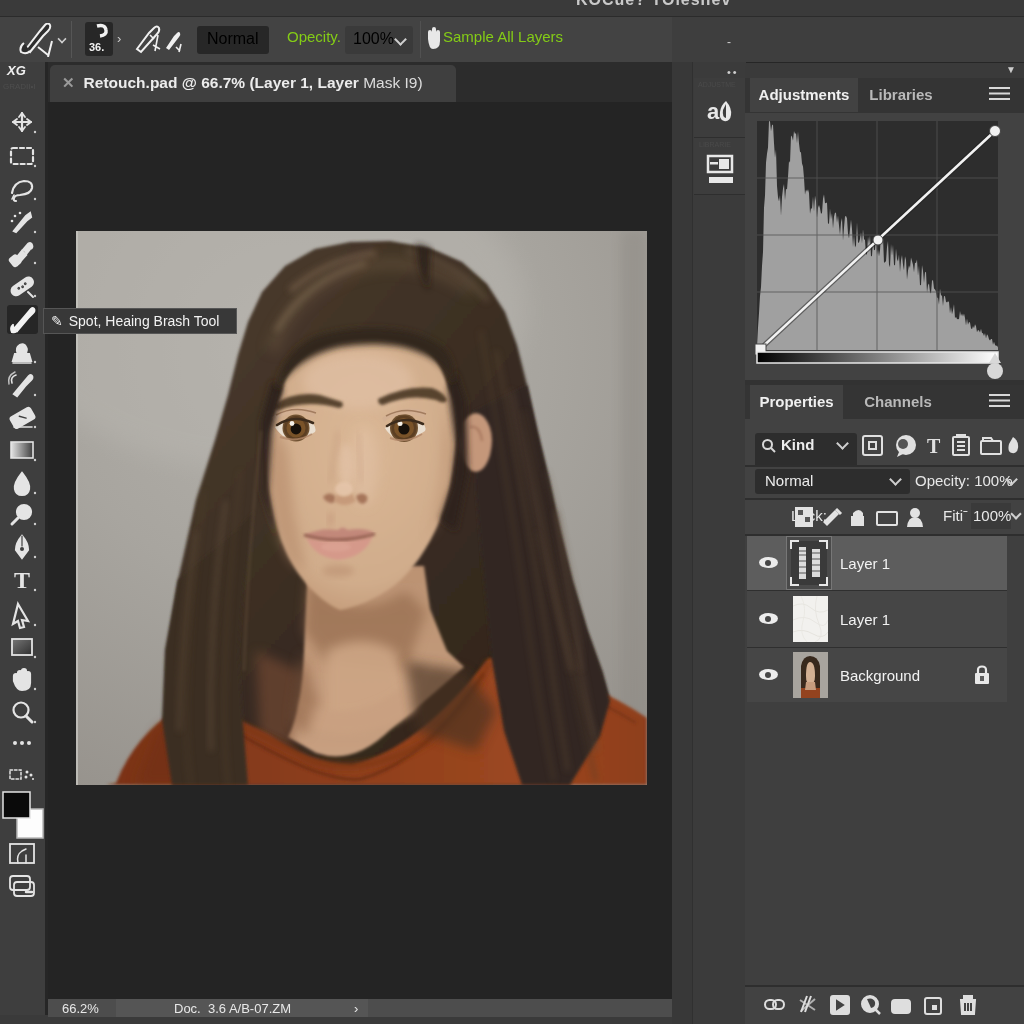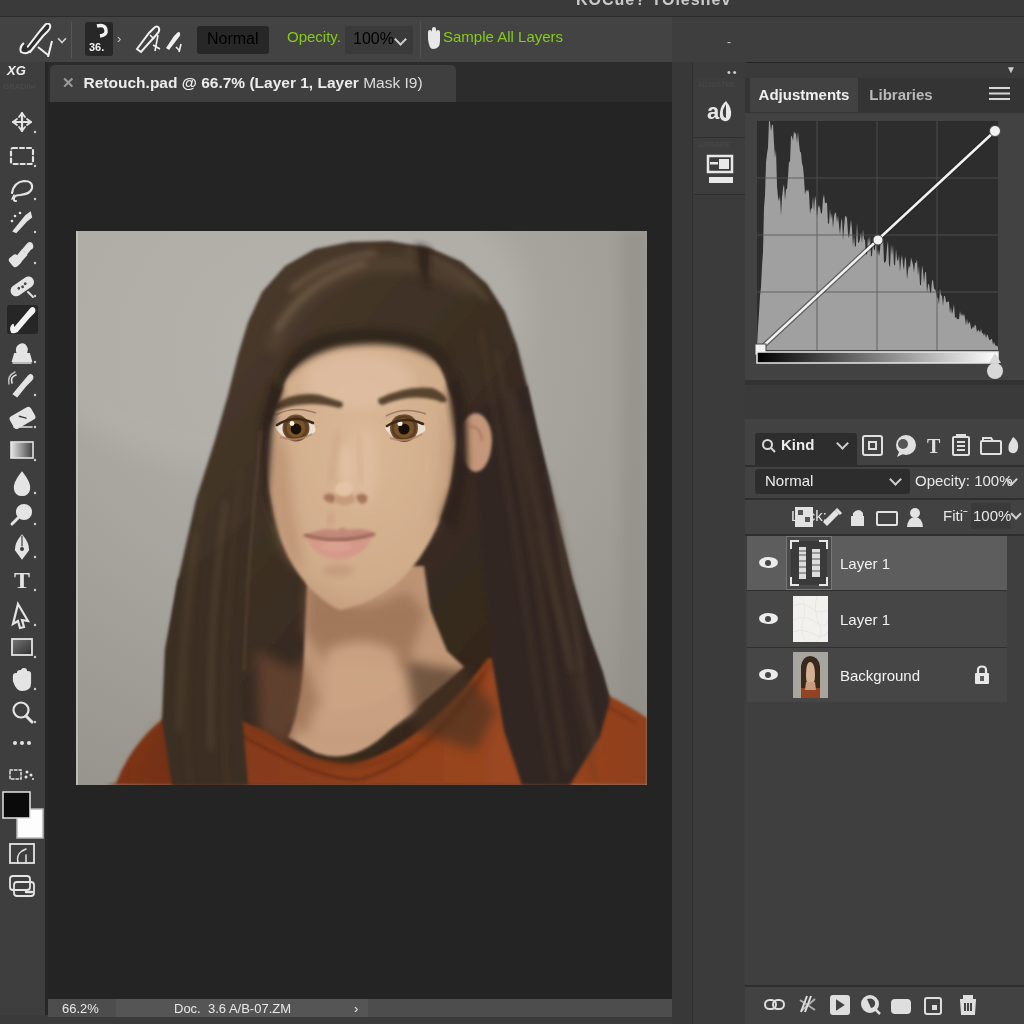--- a/index.html
+++ b/index.html
@@ -141,20 +141,25 @@
         <path d="M244,250 L256,250 L250,240 Z" fill="#d8d8d8"></path>
         <defs>
             <linearGradient id="gbw" x1="0" y1="0" x2="1" y2="0">
               <stop offset="0%" stop-color="#000"></stop>
               <stop offset="100%" stop-color="#fff"></stop>
             </linearGradient>
           </defs>
       </svg>
     </div>
     <div class="sep" style="top:314px;height:5px;background:#323232;"></div>
+    <div class="ptabhdr" style="top:319px;height:34px;">
+      <div class="ptab" style="left:5px;width:93px;">Properties</div>
+      <div class="ptab2" style="left:103px;width:100px;">Channels</div>
+      <div class="hamb" style="right:14px;top:9px;"></div>
+    </div>
     <div style="position:absolute;left:0;top:353px;width:279px;height:282px;background:#424242;"></div>
     <div class="row" style="top:353px;height:46px;">
       <div class="ddbox" style="left:10px;top:14px;width:102px;height:43px;">
         <svg style="position:absolute;left:6px;top:5px;" width="16" height="16" viewBox="0 0 16 16">
             <circle cx="6.5" cy="6.5" r="4.5" fill="none" stroke="#d8d8d8" stroke-width="2"></circle>
             <line x1="10" y1="10" x2="14" y2="14" stroke="#d8d8d8" stroke-width="2"></line>
           </svg>
         <span style="position:absolute;left:26px;top:3px;font-weight:bold;">Kind</span>
         <span class="chev" style="position:absolute;right:10px;top:6px;width:7px;height:7px;"></span>
       </div>
@@ -619,20 +624,21 @@
     <path fill="none" stroke="#51402c" stroke-width="3" opacity="0.5" filter="url(#b2)" d="M128,260 Q112,380 110,480 Q110,520 115,554"></path>
     <path fill="none" stroke="#5a4731" stroke-width="2.5" opacity="0.5" filter="url(#b2)" d="M165,240 Q150,360 148,470 Q148,520 152,554"></path>
     <path fill="none" stroke="#6a5540" stroke-width="2" opacity="0.5" filter="url(#b1)" d="M185,200 Q172,320 168,440"></path>
 
     <path fill="none" stroke="#5a4735" opacity="0.5" stroke-width="2.5" filter="url(#b2)" d="M470,240 Q486,300 498,360 Q505,400 505,440"></path>
     <path fill="none" stroke="#5a4735" stroke-width="2" opacity="0.45" filter="url(#b2)" d="M460,300 Q478,370 496,430 Q506,470 520,505"></path>
 
     <rect x="0" y="0" width="2" height="554" fill="#c6c4bf" opacity="0.8"></rect>
   </svg>
   </div>
+  <div class="abs" id="tooltip"><span style="padding:0 6px 0 7px;">✎</span>Spot, Heaing Brash Tool</div>
   <div class="abs" id="statusbar">
     <span style="position:absolute;left:14px;top:2px;">66.2%</span>
     <div class="docbox">
         <span style="position:absolute;left:58px;top:2px;">Doc.&nbsp; 3.6 A/B-07.ZM</span>
         <span style="position:absolute;left:238px;top:2px;">›</span>
       </div>
   </div>
 </div>
 
 </body></html>

